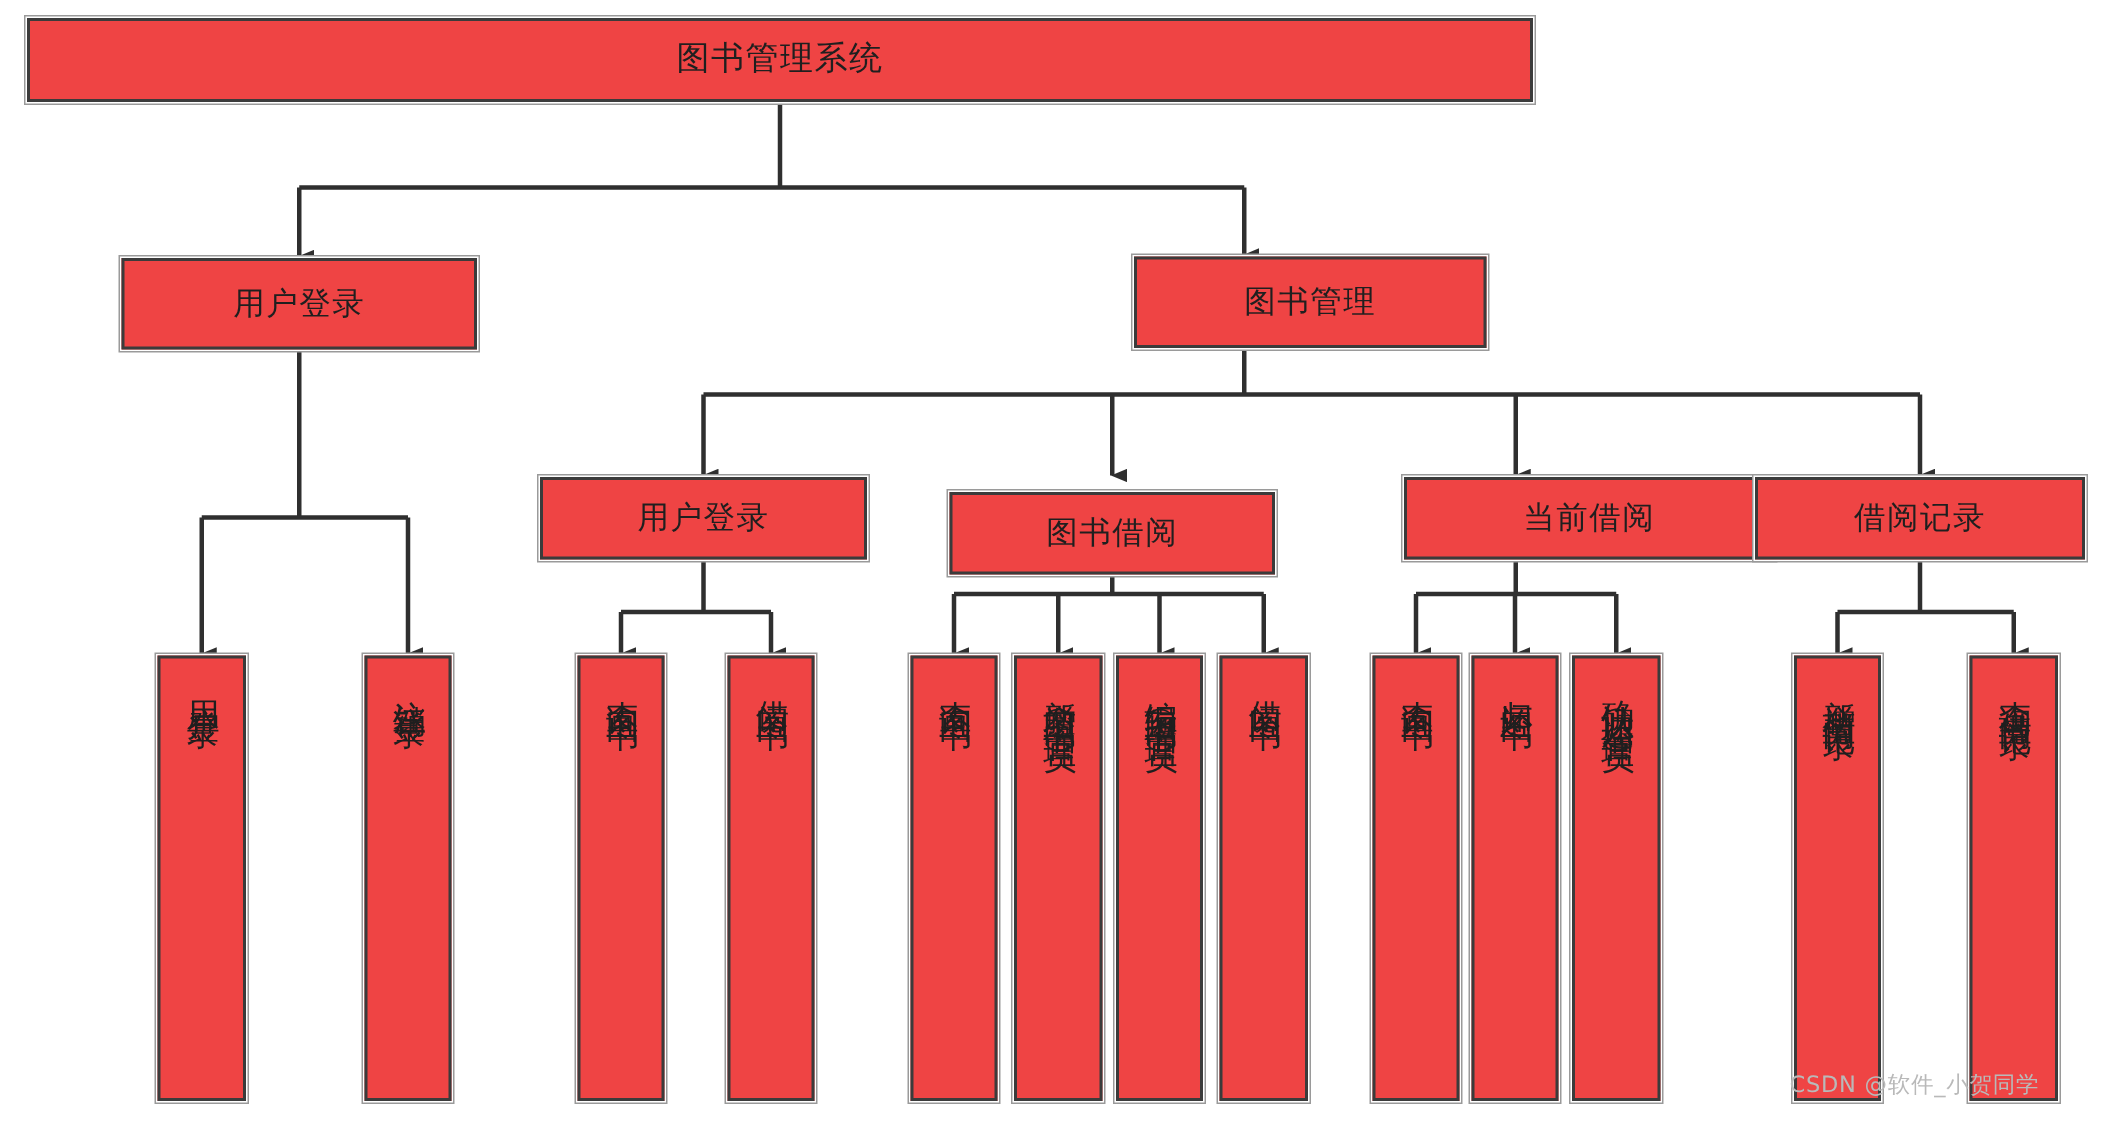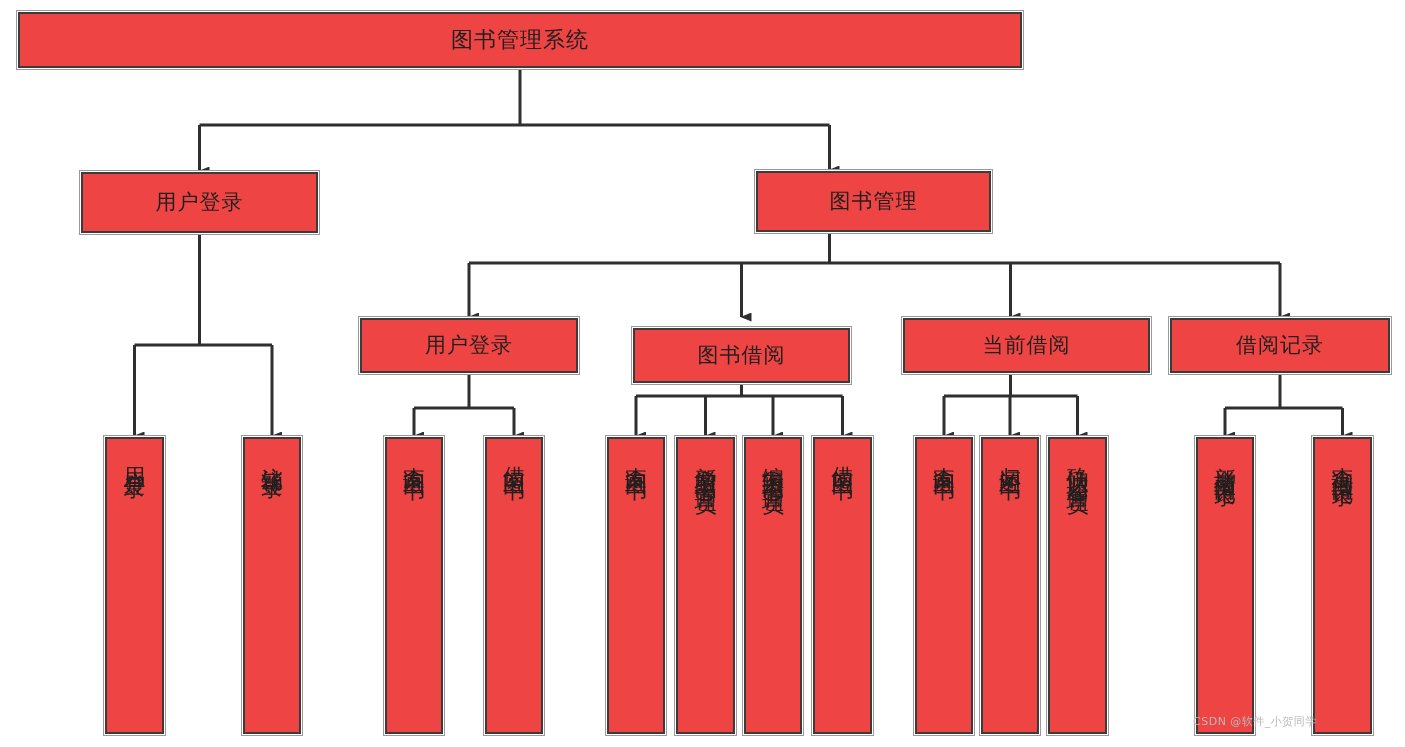--- a/index.html
+++ b/index.html
@@ -54,21 +54,21 @@
   }
   .node.root .label { font-size: 22px; }
   .node.vertical {
     align-items: flex-start;
     padding-top: 10px;
   }
   .watermark {
     position: absolute;
     left: 1193px;
     top: 714px;
-    font-size: 11px;
+    font-size: 15px;
     color: #b9b9b9;
     letter-spacing: 0.5px;
     white-space: nowrap;
     z-index: 3;
     font-family: "DejaVu Sans", "Liberation Sans", sans-serif;
   }
 </style>
 </head>
 <body>
 
@@ -125,21 +125,21 @@
     </div>
     <div class="node" style="left: 712px; top: 171px; width: 235px; height: 61px; margin-left: 44px;">
       <span class="label">图书管理</span>
     </div>
     <div class="node" style="left: 360px; top: 318px; width: 218px; height: 55px;">
       <span class="label">用户登录</span>
     </div>
     <div class="node" style="left: 633px; top: 318px; width: 217px; height: 55px; margin-top: 10px;">
       <span class="label">图书借阅</span>
     </div>
-    <div class="node" style="left: 903px; top: 318px; width: 247px; height: 55px; font-family: Liberation Serif, serif;">
+    <div class="node" style="left: 936px; top: 318px; width: 247px; height: 55px; font-family: Liberation Serif, serif;">
       <span class="label">当前借阅</span>
     </div>
     <div class="node" style="left: 1170px; top: 318px; width: 220px; height: 55px;">
       <span class="label">借阅记录</span>
     </div>
     <div class="node vertical" style="left: 105px; top: 437px; width: 59px; height: 297px;">
       <span class="label">用户登录</span>
     </div>
     <div class="node vertical" style="left: 243px; top: 437px; width: 58px; height: 297px;">
       <span class="label">注销登录</span>

